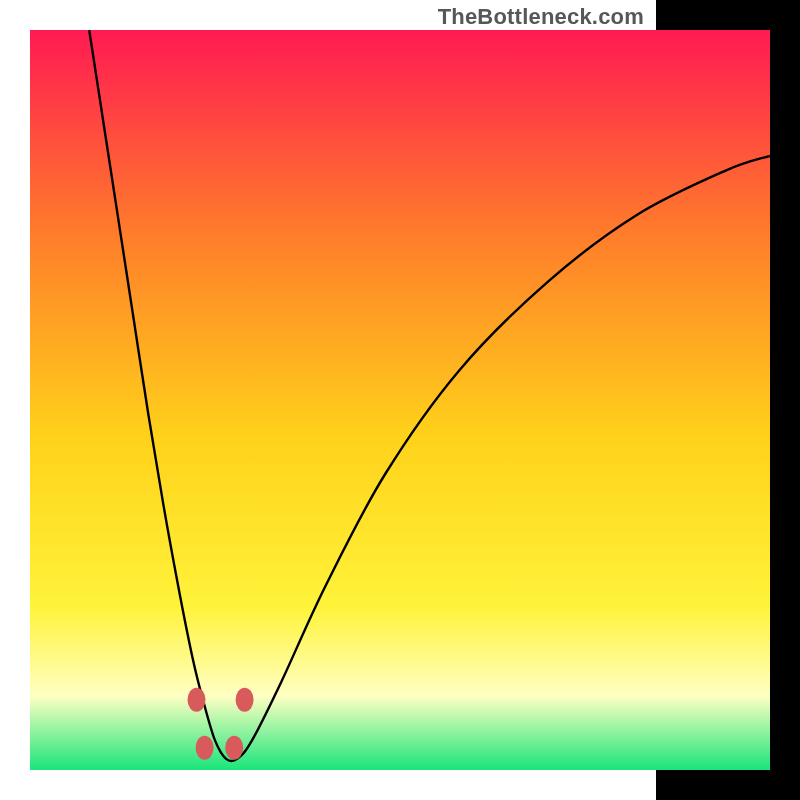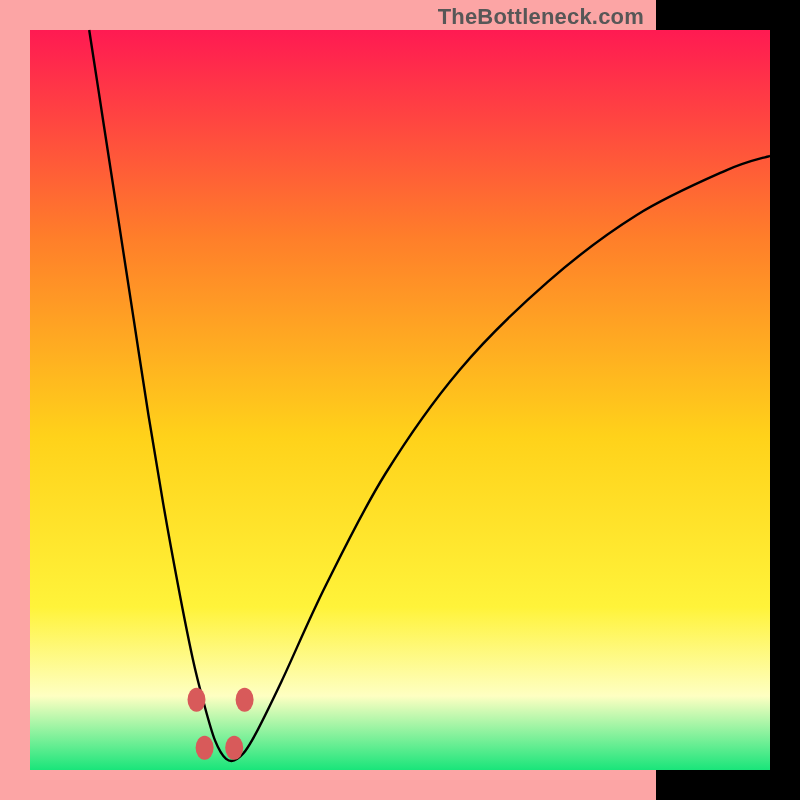--- a/index.html
+++ b/index.html
@@ -9,21 +9,21 @@
     height: 800px;
     background: #000;
     overflow: hidden;
   }
   .frame {
     position: absolute;
     left: 0;
     top: 0;
     width: 656px;
     height: 800px;
-    background: #fca5a5;
+    background: #ffffff;
   }
   .plot {
     position: absolute;
     left: 30px;
     top: 30px;
     width: 740px;
     height: 740px;
   }
   .watermark {
     position: absolute;

